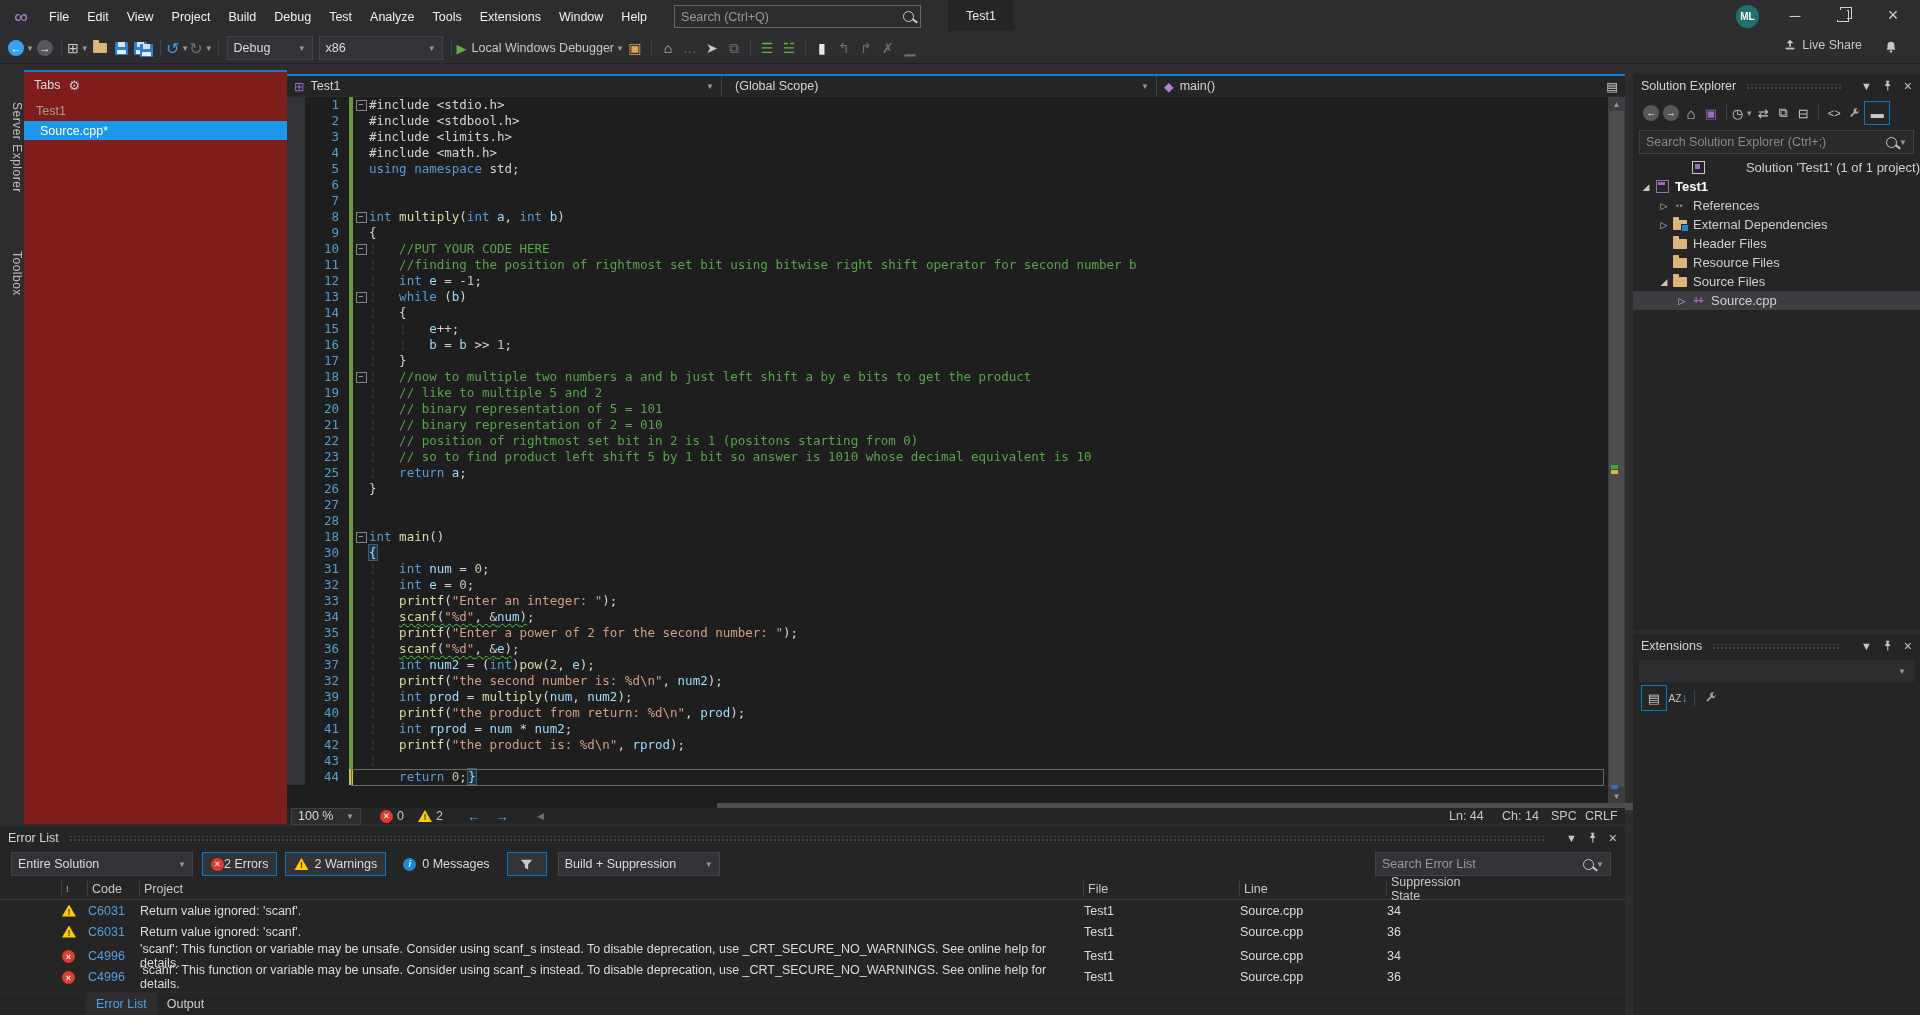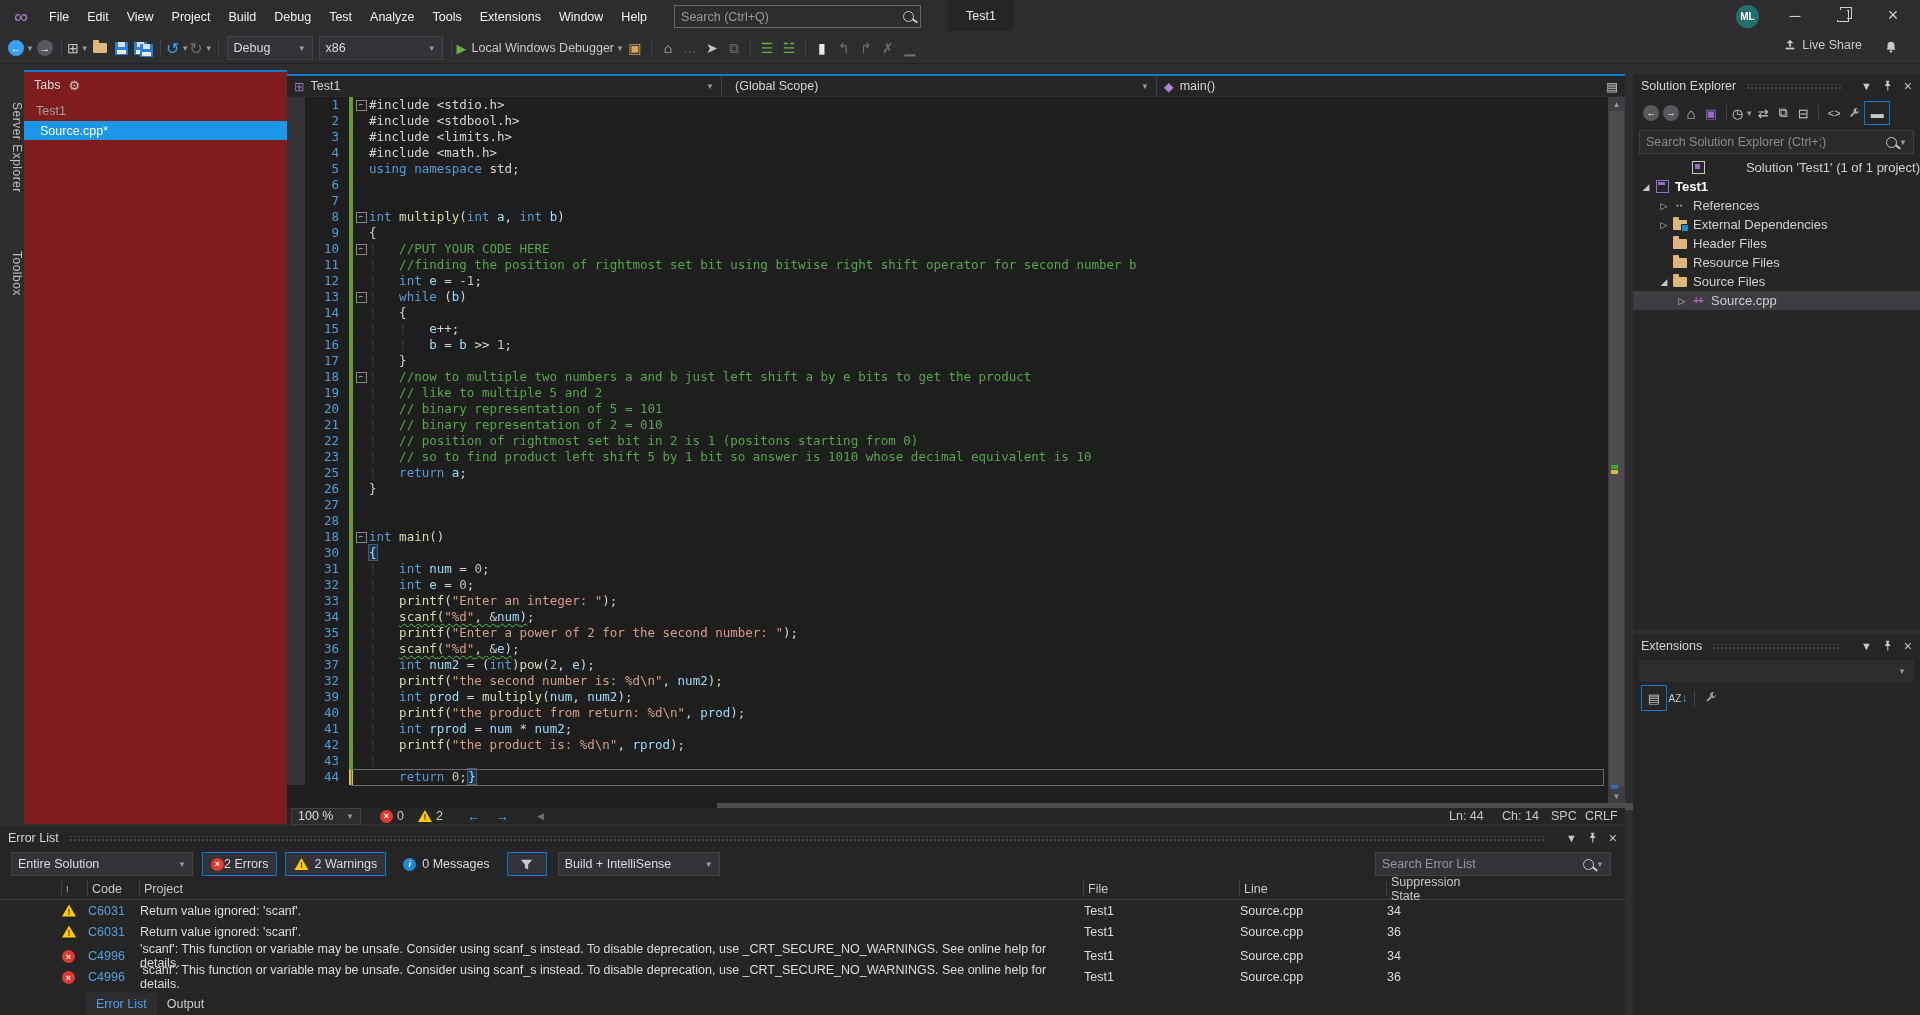--- a/index.html
+++ b/index.html
@@ -354,21 +354,21 @@
       <span class="toggle flat">
         <span class="info-ico">i</span>
         <span style="margin-left:6px;">0 Messages</span>
         </span>
       <span class="toggle" style="width:22px;justify-content:center;">
         <svg class="sicon" width="13" height="13" viewBox="0 0 16 16">
             <path d="M1 2h14L10 8v6l-4-2V8z" fill="#c8c8c8"></path>
           </svg>
         </span>
       <span class="combo" style="width:148px;">
-          <span>Build + IntelliSense</span>
+          <span>Build + Suppression</span>
           <span class="caret">▼</span>
         </span>
     </div>
     <div id="el-search">
       <span>Search Error List</span>
       <span class="row">
           <span class="mag"></span>
           <span class="caret">▼</span>
         </span>
     </div>

